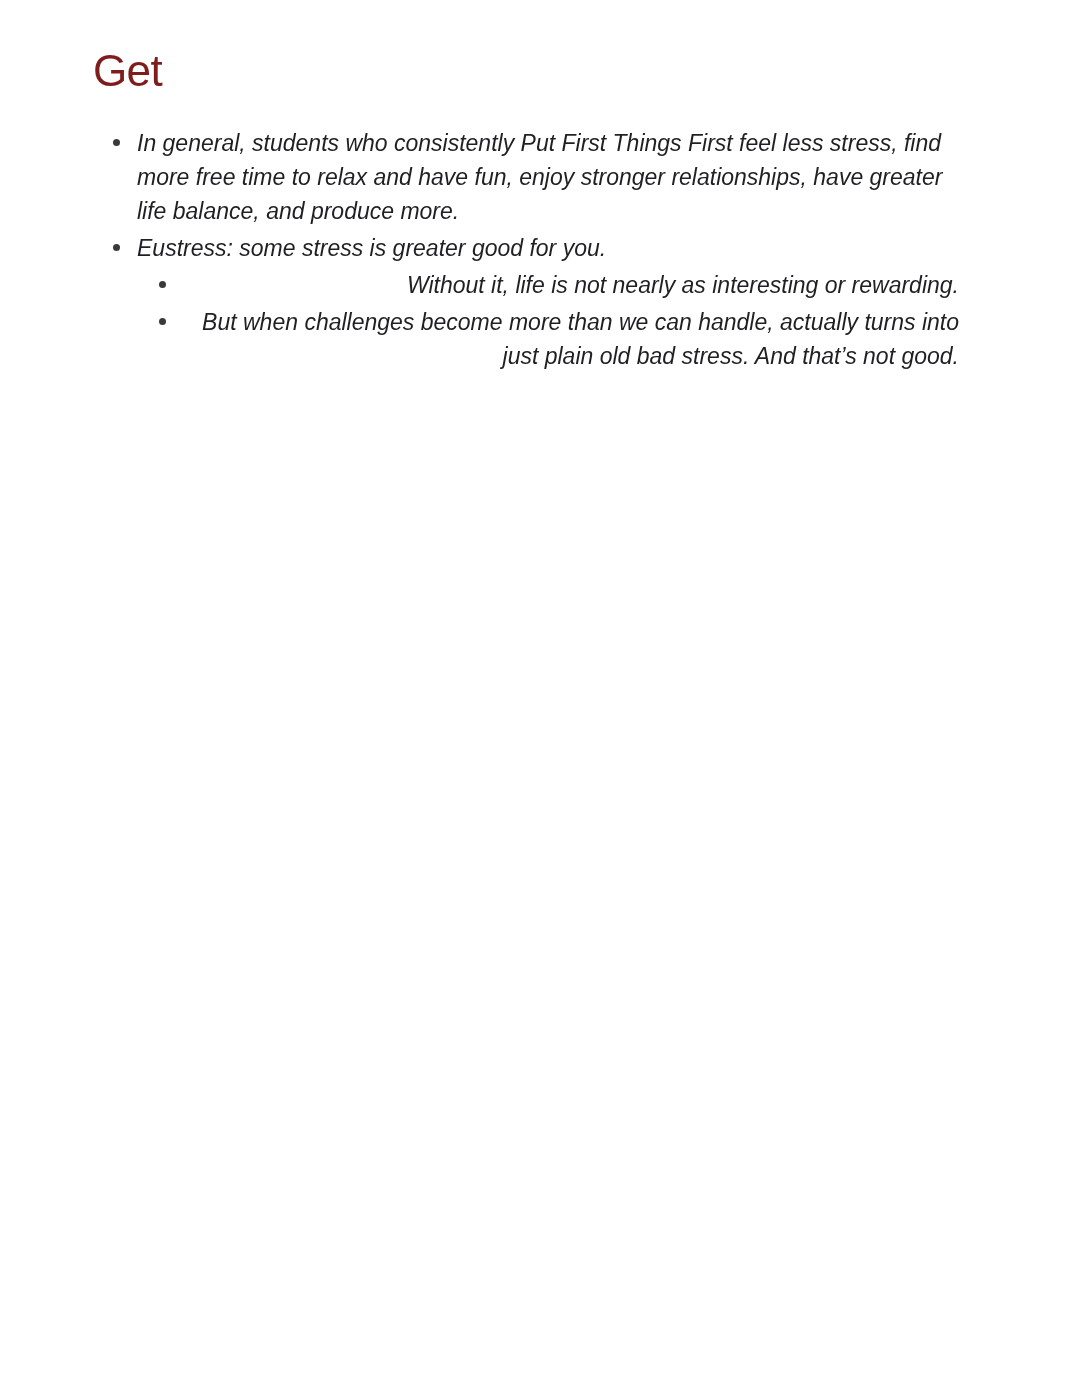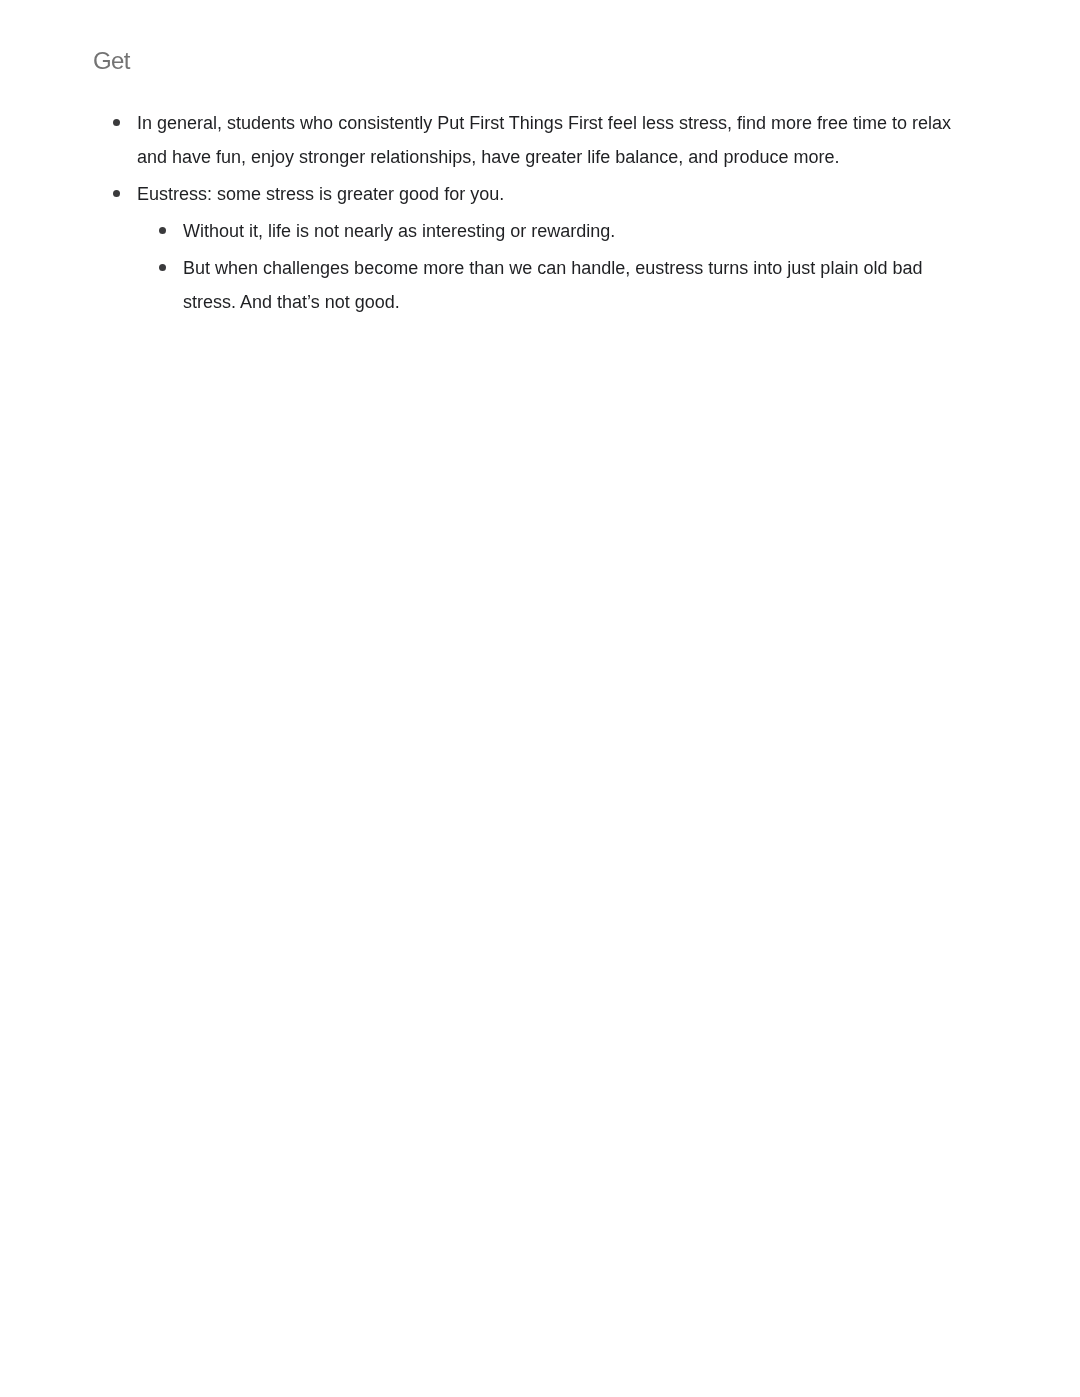--- a/index.html
+++ b/index.html
@@ -9,53 +9,55 @@
     height: 1397px;
     position: relative;
     overflow: hidden;
     font-family: "Liberation Sans", sans-serif;
     color: #1f2023;
   }
   .page {
     padding: 49px 92px 0 93px;
   }
   .page-title {
-    font-size: 24px;
+    font-size: 44px;
     font-weight: 500;
     letter-spacing: -0.6px;
     line-height: 1.0;
-    color: #737373;
+    color: #7f1d1d;
     margin-bottom: 33px;
   }
   ul.bullets {
     list-style: none;
     max-width: 866px;
   }
   ul.bullets li {
     position: relative;
     padding-left: 44px;
-    font-size: 18px;
+    font-size: 23px;
     line-height: 34px;
     margin-top: 3px;
     color: #1f2023;
+    font-style: italic;
   }
   ul.bullets li::before {
     content: "";
     position: absolute;
     left: 20px;
     top: 13px;
     width: 7px;
     height: 7px;
     border-radius: 50%;
     background: #3a3a3c;
   }
   
   ul.bullets ul.sub {
     list-style: none;
     margin-left: 1px;
+    text-align: right;
   }
   ul.bullets ul.sub li {
     padding-left: 45px;
     margin-top: 3px;
   }
   ul.bullets ul.sub li::before {
     left: 21px;
   }
 </style>
 </head>
@@ -68,18 +70,18 @@
     <li>
       <span>In general, students who consistently Put First Things First feel less stress, find more free time to relax and have fun, enjoy stronger relationships, have greater life balance, and produce more.</span>
     </li>
     <li>
       <span>Eustress: some stress is greater good for you.</span>
       <ul class="sub">
         <li>
           <span>Without it, life is not nearly as interesting or rewarding.</span>
         </li>
         <li>
-          <span>But when challenges become more than we can handle, eustress turns into just plain old bad stress. And that’s not good.</span>
+          <span>But when challenges become more than we can handle, actually turns into just plain old bad stress. And that’s not good.</span>
         </li>
       </ul>
     </li>
   </ul>
 </div>
 
 </body></html>

